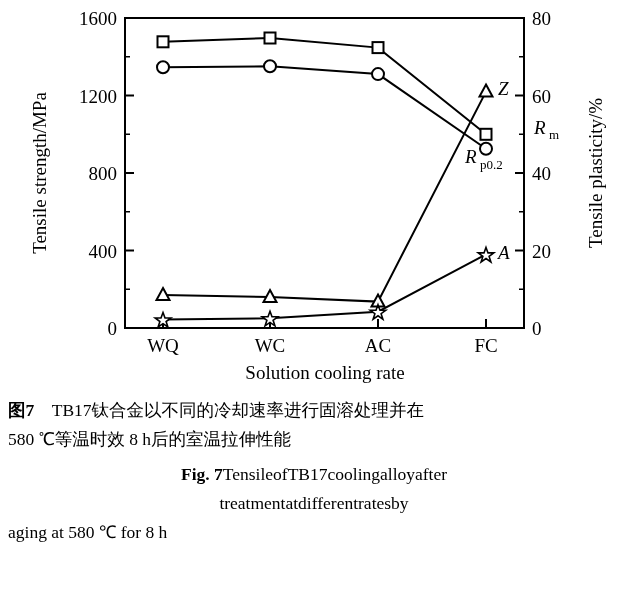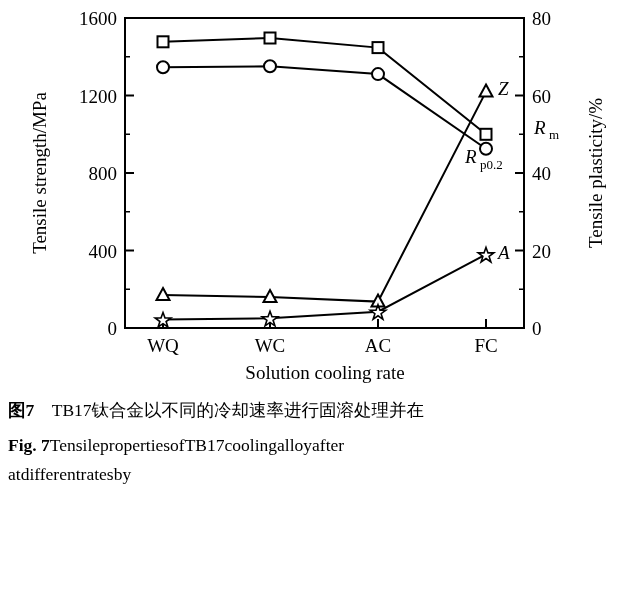--- a/index.html
+++ b/index.html
@@ -77,21 +77,21 @@
     margin-top: 6px;
   }
   .cap-en .cap-lead {
     font-weight: bold;
   }
   .cap-line {
     display: block;
   }
   .cap-justify {
     display: flex;
-    justify-content: flex-start;
+    justify-content: center;
   }
   .cap-justify > span {
     white-space: pre;
   }
 </style>
 </head>
 <body>
 
 <div id="page">
 
@@ -199,34 +199,36 @@
       <text class="series-label" x="498" y="259" text-anchor="start">A</text>
 
     </svg>
   </div>
 
   <div id="caption">
     <div class="cap-block cap-zh">
       <span class="cap-line">
         <span class="cap-lead">图7</span>&nbsp;&nbsp;&nbsp;&nbsp;<span>TB17钛合金以不同的冷却速率进行固溶处理并在</span>
       </span>
+      <span class="cap-line">580 ℃等温时效 8 h后的室温拉伸性能</span>
     </div>
     <div class="cap-block cap-en">
       <span class="cap-line cap-justify">
         <span class="cap-lead">Fig. 7</span>
         <span>Tensile</span>
-        <span>properties</span>
         <span>of</span>
         <span>TB17</span>
         <span>cooling</span>
         <span>alloy</span>
         <span>after</span>
       </span>
       <span class="cap-line cap-justify">
+        <span>treatment</span>
         <span>at</span>
         <span>different</span>
         <span>rates</span>
         <span>by</span>
       </span>
+      <span class="cap-line">aging at 580 ℃ for 8 h</span>
     </div>
   </div>
 
 </div>
 
 </body></html>

